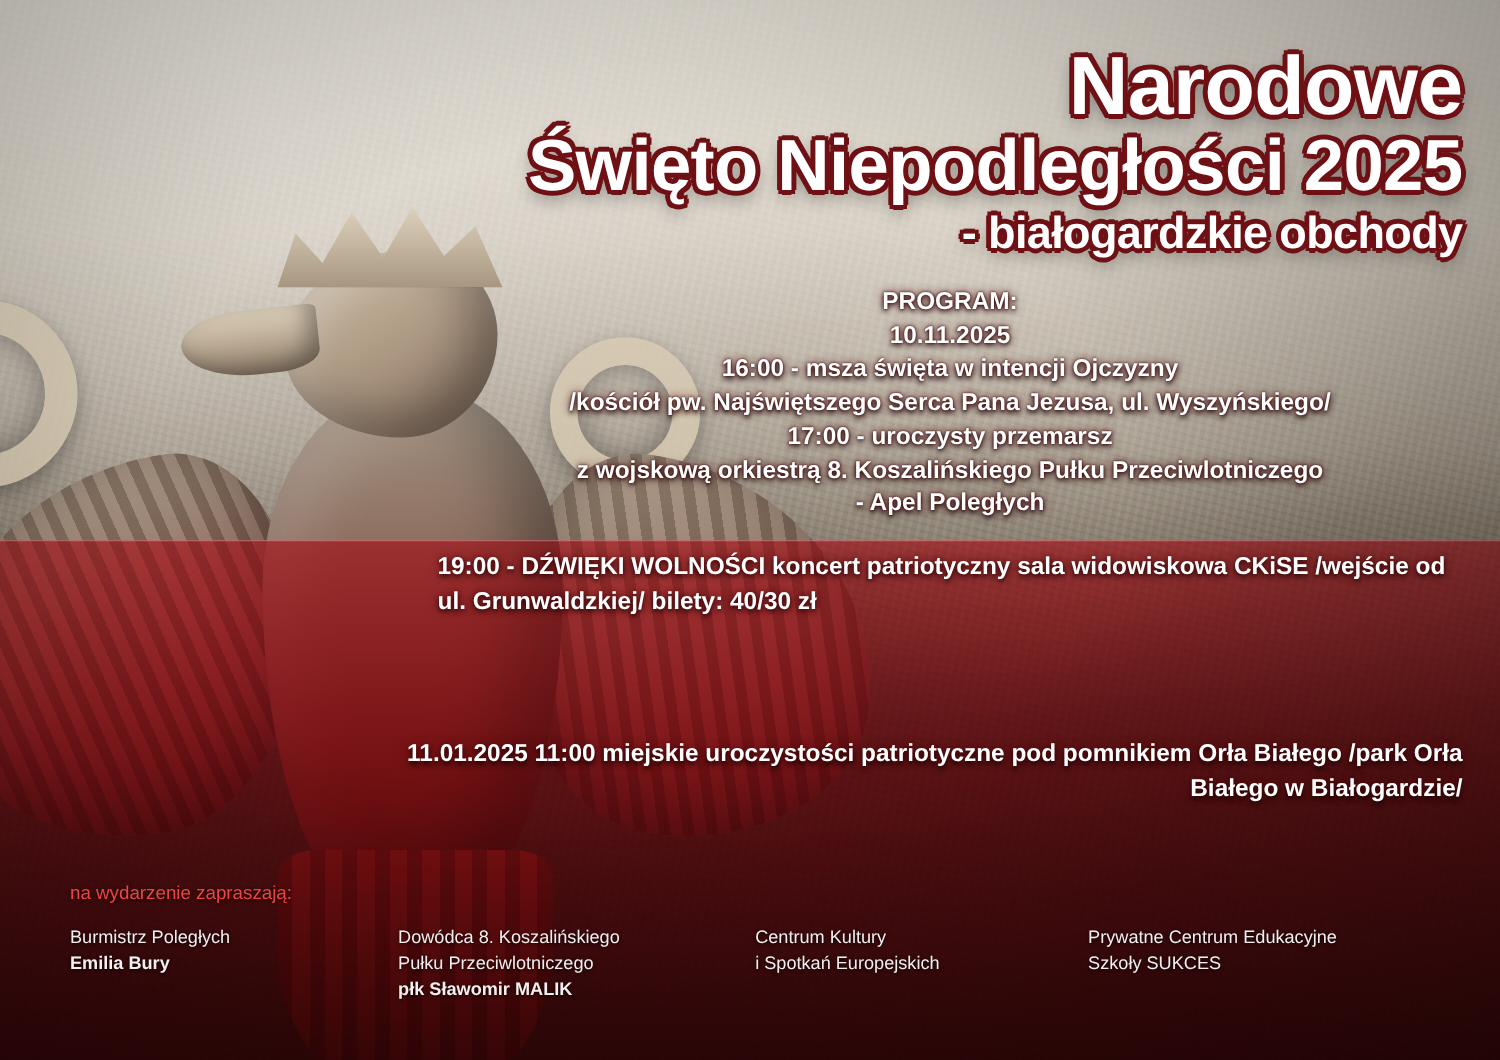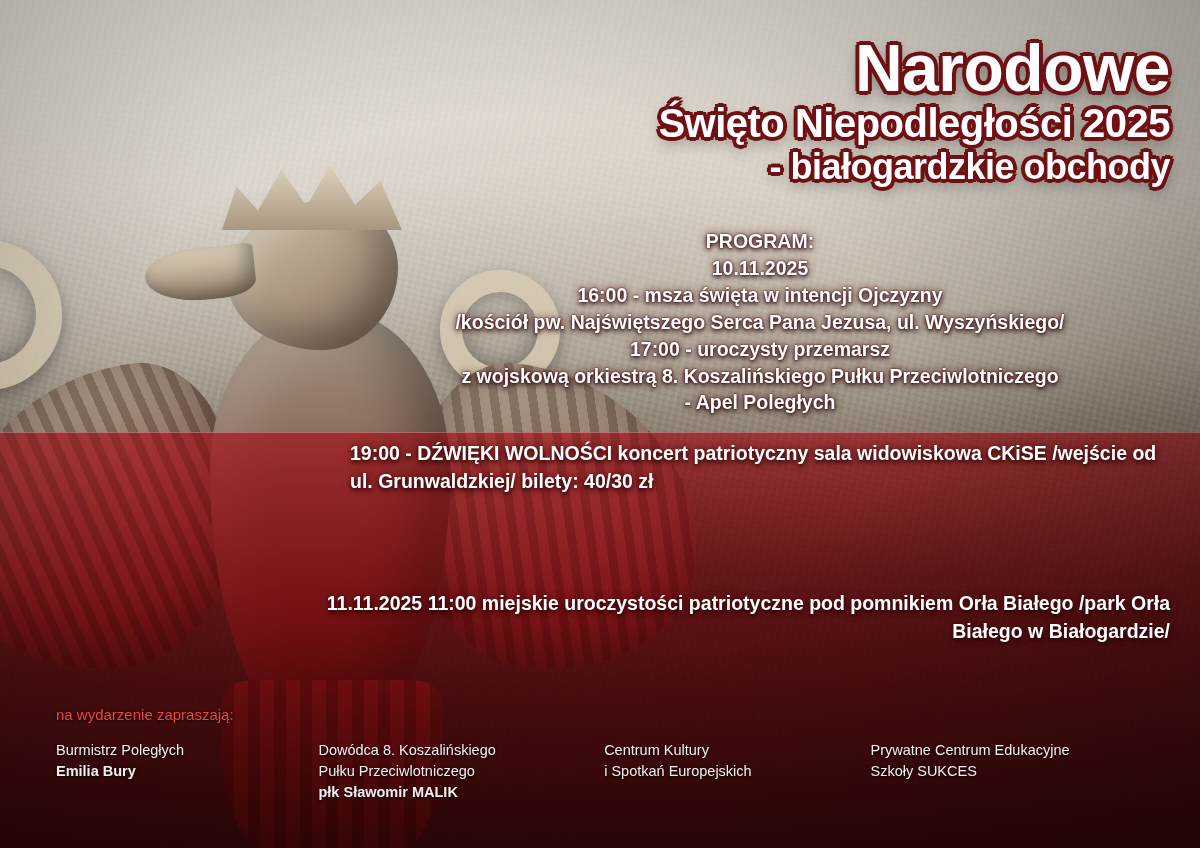--- a/index.html
+++ b/index.html
@@ -134,21 +134,21 @@
     color: #ffffff;
     font-weight: 700;
     letter-spacing: -0.5px;
     line-height: 1.04;
     text-shadow:
       -3px -3px 0 #6e1014, 3px -3px 0 #6e1014, -3px 3px 0 #6e1014, 3px 3px 0 #6e1014,
       0 -4px 0 #6e1014, 0 4px 0 #6e1014, -4px 0 0 #6e1014, 4px 0 0 #6e1014,
       0 6px 14px rgba(0,0,0,.45);
   }
   .t1 { font-size: 66px; }
-  .t2 { font-size: 40px; }
+  .t2 { font-size: 58px; }
   .t3 { font-size: 36px; margin-top: 4px; }
 
   .program {
     position: absolute; right: 30px; top: 228px;
     width: 820px;
     text-align: center;
     color: #ffffff;
     font-weight: 700;
     font-size: 19.5px;
     line-height: 1.38;
@@ -237,21 +237,21 @@
 
     <div class="block-2">
       <span class="row">19:00 - DŹWIĘKI WOLNOŚCI</span>
       <span class="row">koncert patriotyczny</span>
       <span class="row">sala widowiskowa CKiSE</span>
       <span class="row">/wejście od ul. Grunwaldzkiej/</span>
       <span class="row">bilety:  40/30 zł</span>
     </div>
 
     <div class="block-3">
-      <span class="row">11.11.2025</span>
+      <span class="row">11.01.2025</span>
       <span class="row">11:00 miejskie uroczystości patriotyczne pod pomnikiem Orła Białego</span>
       <span class="row">/park Orła Białego w Białogardzie/</span>
     </div>
 
     <div class="invite-label">na wydarzenie zapraszają:</div>
 
     <div class="partners">
       <div class="partner p1">
         <span class="line">Burmistrz Poległych</span>
         <span class="bold">Emilia Bury</span>

